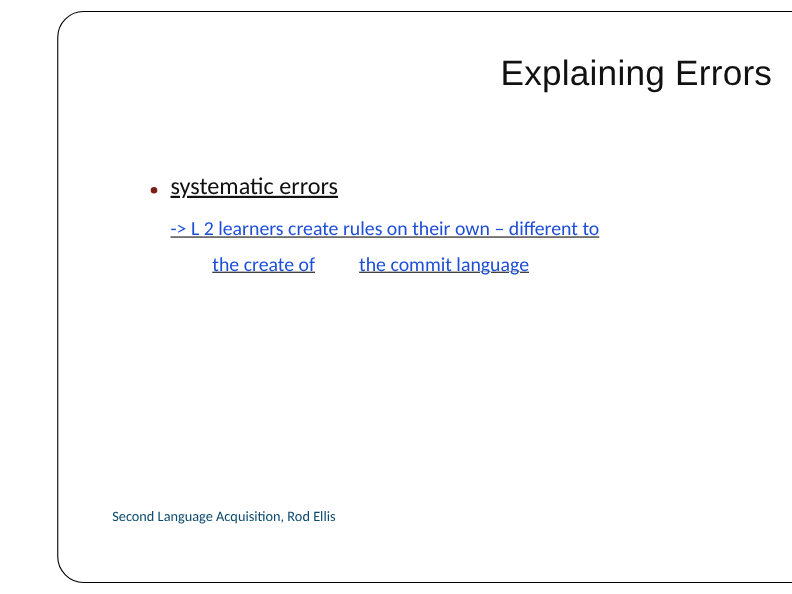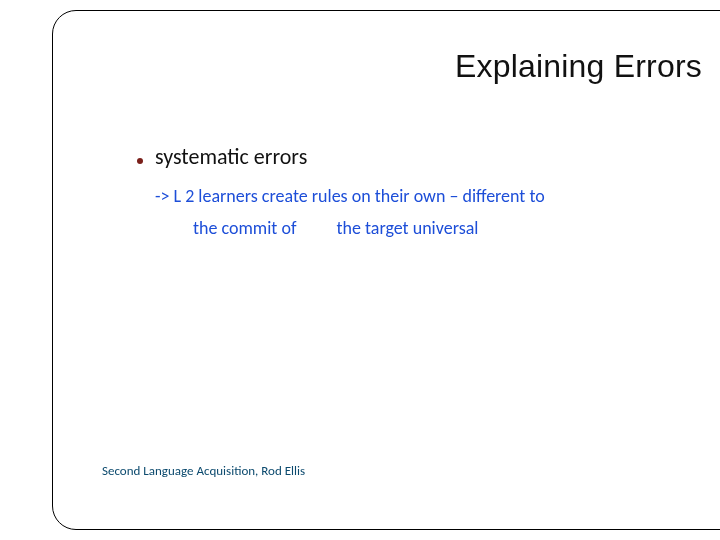--- a/index.html
+++ b/index.html
@@ -25,24 +25,25 @@
     top: 48px;
     right: 60px;
     font-family: Arial, sans-serif;
     font-size: 32px;
     font-weight: 400;
     color: #111;
     letter-spacing: 0.2px;
   }
   .content {
     position: absolute;
-    top: 143px;
+    top: 155px;
     left: 95px;
     right: 60px;
     color: #111;
+    text-decoration: underline;
   }
   .bullet-row {
     display: flex;
     align-items: baseline;
     margin-bottom: 8px;
   }
   .dot {
     width: 6px;
     height: 6px;
     border-radius: 50%;
@@ -85,21 +86,21 @@
 
   <div class="content">
 
     <div class="bullet-row">
       <span class="dot"></span>
       <span class="bullet-heading">systematic errors</span>
     </div>
     <div class="sub">
       <span class="sub-line1">-&gt; L 2 learners create rules on their own – different to</span>
       <span class="sub-line2">
-        <span>the commit of</span><span class="gap"></span><span>the target universal</span>
+        <span>the create of</span><span class="gap"></span><span>the commit language</span>
       </span>
     </div>
 
 
   </div>
 
   <div class="footer">Second Language Acquisition, Rod Ellis</div>
 </div>
 
 </body></html>

